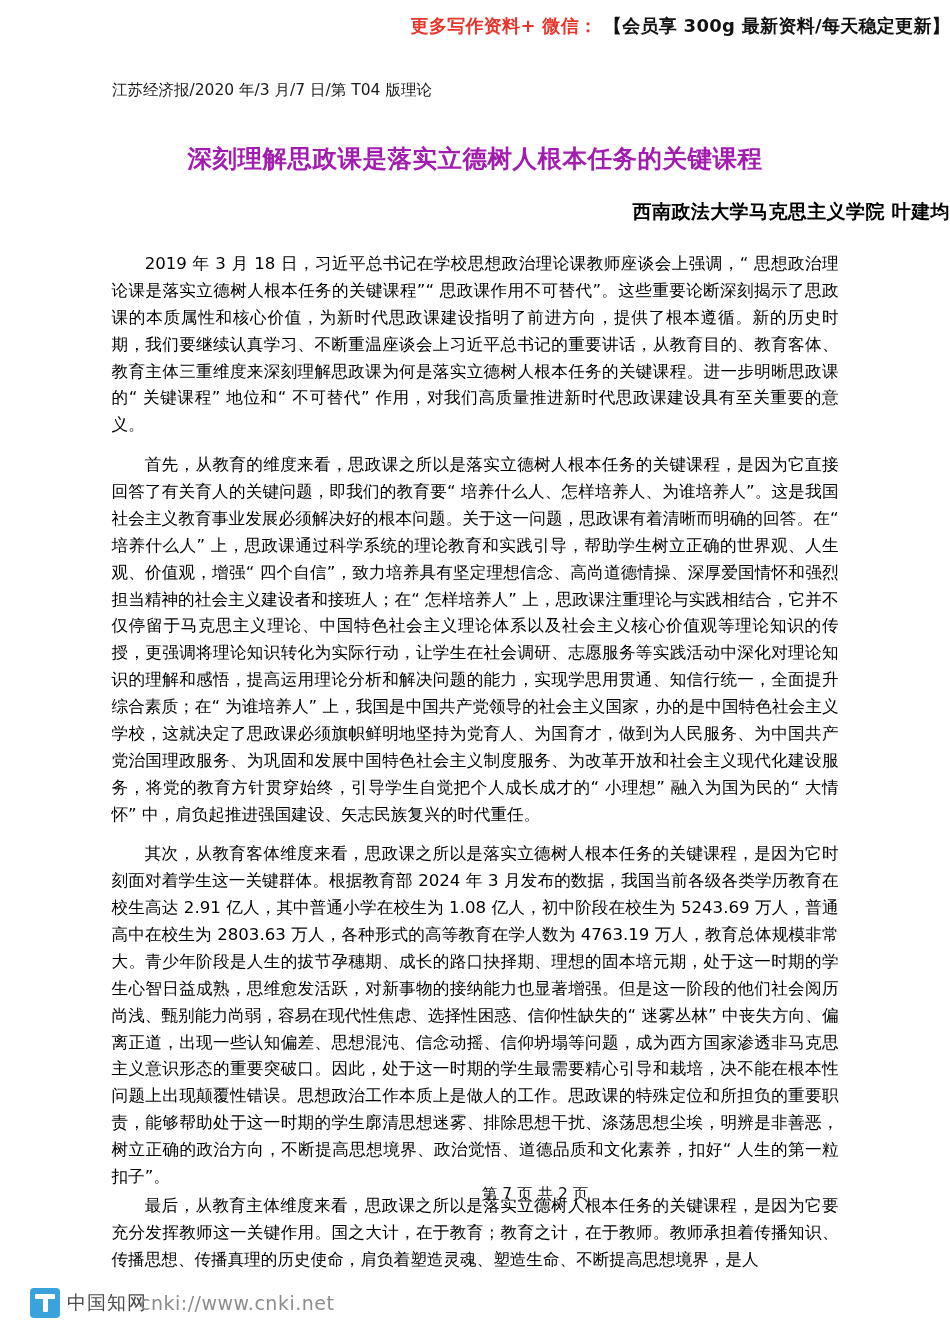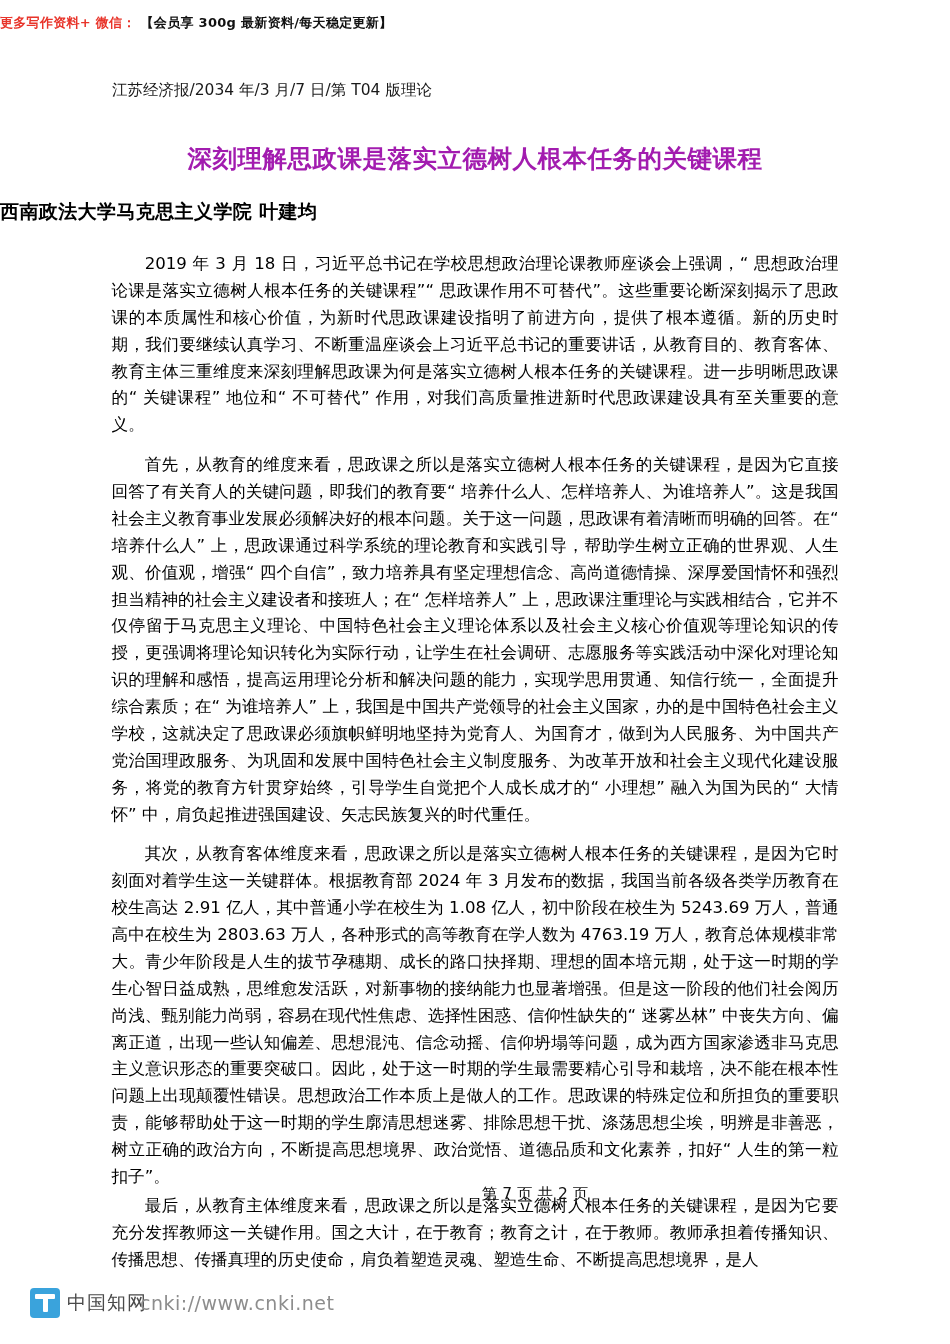--- a/index.html
+++ b/index.html
@@ -14,22 +14,22 @@
     font-family: "DejaVu Sans", "Liberation Sans", sans-serif;
     overflow: hidden;
   }
 
   
   .promo-bar {
     position: absolute;
     top: 14px;
     left: 0;
     width: 950px;
-    text-align: left;
-    font-size: 13px;
+    text-align: right;
+    font-size: 18px;
     font-weight: bold;
     letter-spacing: 0.3px;
     white-space: nowrap;
   }
   .promo-red { color: #e8342a; }
   .promo-black { color: #111111; }
 
   
   .page {
     position: absolute;
@@ -50,21 +50,21 @@
     margin: 40px 0 0 0;
     text-align: center;
     font-size: 24.5px;
     font-weight: bold;
     color: #a21caf;
     letter-spacing: 0.5px;
   }
 
   .doc-author {
     margin: 24px 0 0 0;
-    text-align: left;
+    text-align: right;
     font-size: 19px;
     font-weight: bold;
     color: #000;
     letter-spacing: 0.4px;
   }
 
   .body-text {
     margin: 26px auto 16px auto;
     width: 727px;
     font-size: 16.6px;
@@ -156,21 +156,21 @@
 </head>
 <body>
 
 <div class="promo-bar">
   <span class="promo-red">更多写作资料+ 微信：</span>
   <span class="promo-black">【会员享 300g 最新资料/每天稳定更新】</span>
 </div>
 
 <div class="page">
 
-  <div class="source-line">江苏经济报/2034 年/3 月/7 日/第 T04 版理论</div>
+  <div class="source-line">江苏经济报/2020 年/3 月/7 日/第 T04 版理论</div>
 
   <h1 class="doc-title">深刻理解思政课是落实立德树人根本任务的关键课程</h1>
 
   <div class="doc-author">西南政法大学马克思主义学院  叶建均</div>
 
   <div class="body-text">
     <p class="gap-after">2019 年 3 月 18 日，习近平总书记在学校思想政治理论课教师座谈会上强调，“ 思想政治理论课是落实立德树人根本任务的关键课程”“ 思政课作用不可替代”。这些重要论断深刻揭示了思政课的本质属性和核心价值，为新时代思政课建设指明了前进方向，提供了根本遵循。新的历史时期，我们要继续认真学习、不断重温座谈会上习近平总书记的重要讲话，从教育目的、教育客体、教育主体三重维度来深刻理解思政课为何是落实立德树人根本任务的关键课程。进一步明晰思政课的“ 关键课程” 地位和“ 不可替代” 作用，对我们高质量推进新时代思政课建设具有至关重要的意义。</p>
     <p class="gap-after">首先，从教育的维度来看，思政课之所以是落实立德树人根本任务的关键课程，是因为它直接回答了有关育人的关键问题，即我们的教育要“ 培养什么人、怎样培养人、为谁培养人”。这是我国社会主义教育事业发展必须解决好的根本问题。关于这一问题，思政课有着清晰而明确的回答。在“ 培养什么人” 上，思政课通过科学系统的理论教育和实践引导，帮助学生树立正确的世界观、人生观、价值观，增强“ 四个自信”，致力培养具有坚定理想信念、高尚道德情操、深厚爱国情怀和强烈担当精神的社会主义建设者和接班人；在“ 怎样培养人” 上，思政课注重理论与实践相结合，它并不仅停留于马克思主义理论、中国特色社会主义理论体系以及社会主义核心价值观等理论知识的传授，更强调将理论知识转化为实际行动，让学生在社会调研、志愿服务等实践活动中深化对理论知识的理解和感悟，提高运用理论分析和解决问题的能力，实现学思用贯通、知信行统一，全面提升综合素质；在“ 为谁培养人” 上，我国是中国共产党领导的社会主义国家，办的是中国特色社会主义学校，这就决定了思政课必须旗帜鲜明地坚持为党育人、为国育才，做到为人民服务、为中国共产党治国理政服务、为巩固和发展中国特色社会主义制度服务、为改革开放和社会主义现代化建设服务，将党的教育方针贯穿始终，引导学生自觉把个人成长成才的“ 小理想” 融入为国为民的“ 大情怀” 中，肩负起推进强国建设、矢志民族复兴的时代重任。</p>
     <p>其次，从教育客体维度来看，思政课之所以是落实立德树人根本任务的关键课程，是因为它时刻面对着学生这一关键群体。根据教育部 2024 年 3 月发布的数据，我国当前各级各类学历教育在校生高达 2.91 亿人，其中普通小学在校生为 1.08 亿人，初中阶段在校生为 5243.69 万人，普通高中在校生为 2803.63 万人，各种形式的高等教育在学人数为 4763.19 万人，教育总体规模非常大。青少年阶段是人生的拔节孕穗期、成长的路口抉择期、理想的固本培元期，处于这一时期的学生心智日益成熟，思维愈发活跃，对新事物的接纳能力也显著增强。但是这一阶段的他们社会阅历尚浅、甄别能力尚弱，容易在现代性焦虑、选择性困惑、信仰性缺失的“ 迷雾丛林” 中丧失方向、偏离正道，出现一些认知偏差、思想混沌、信念动摇、信仰坍塌等问题，成为西方国家渗透非马克思主义意识形态的重要突破口。因此，处于这一时期的学生最需要精心引导和栽培，决不能在根本性问题上出现颠覆性错误。思想政治工作本质上是做人的工作。思政课的特殊定位和所担负的重要职责，能够帮助处于这一时期的学生廓清思想迷雾、排除思想干扰、涤荡思想尘埃，明辨是非善恶，树立正确的政治方向，不断提高思想境界、政治觉悟、道德品质和文化素养，扣好“ 人生的第一粒扣子”。</p>
     <p>最后，从教育主体维度来看，思政课之所以是落实立德树人根本任务的关键课程，是因为它要充分发挥教师这一关键作用。国之大计，在于教育；教育之计，在于教师。教师承担着传播知识、传播思想、传播真理的历史使命，肩负着塑造灵魂、塑造生命、不断提高思想境界，是人</p>

